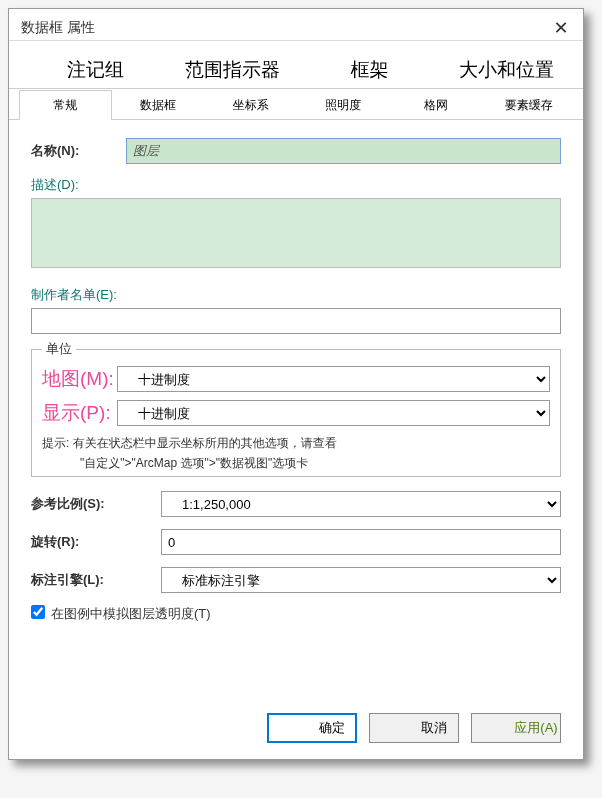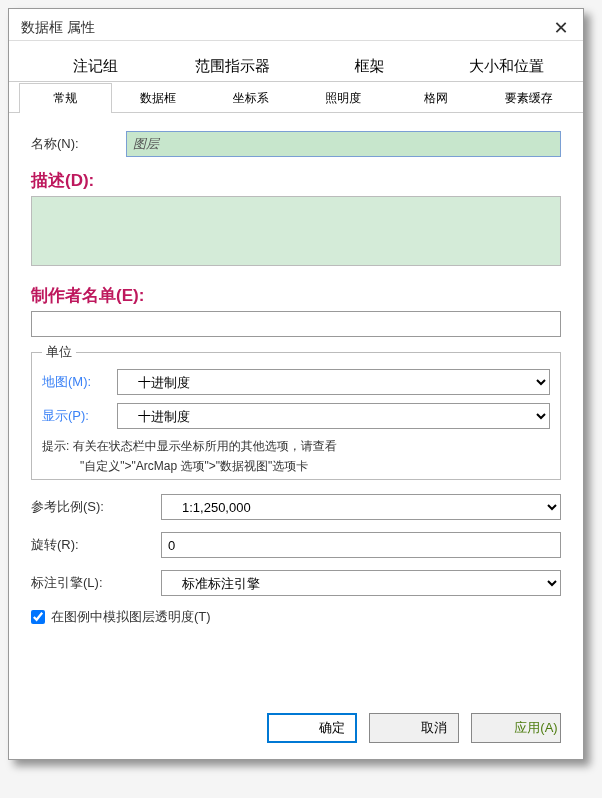--- a/index.html
+++ b/index.html
@@ -4,42 +4,42 @@
   <style>
     * { box-sizing: border-box; margin: 0; padding: 0; font-family: 'Microsoft YaHei', 'SimSun', sans-serif; }
     body { background: #f5f5f5; width: 602px; height: 798px; position: relative; }
     .dialog { position: absolute; top: 8px; left: 8px; width: 576px; height: 752px; background: #fff; border: 1px solid #999; box-shadow: 6px 6px 8px rgba(0,0,0,0.4); }
     .title-bar { height: 32px; display: flex; align-items: center; justify-content: space-between; padding: 7px 8px 0 12px; border-bottom: 1px solid #ddd; }
     .title-text { font-size: 14px; color: #333; }
     .close-btn { width: 28px; height: 28px; display: flex; align-items: center; justify-content: center; cursor: pointer; font-size: 18px; color: #333; }
     .tab-row { display: flex; border-bottom: 1px solid #ccc; padding: 0 8px; }
     .tab-row-1 { margin-top: 8px; padding-left: 18px; }
     .tab-row-2 { padding-left: 10px; }
-    .tab { padding: 6px 12px; font-size: 15px; cursor: pointer; border: 1px solid transparent; border-bottom: none; position: relative; top: 1px; }
+    .tab { padding: 6px 12px; font-size: 19px; cursor: pointer; border: 1px solid transparent; border-bottom: none; position: relative; top: 1px; }
     .tab.active { border-color: #ccc; background: #fff; }
     .tab-row-1 .tab { flex: 1; text-align: center; }
     .tab-row-2 .tab { flex: 1; text-align: center; font-size: 12px; }
     .tab-row-2 .tab.active { background: #fff; }
     .content { padding: 18px 22px; }
     .row { display: flex; align-items: center; margin-bottom: 12px; }
-    .row-label { width: 95px; font-size: 13px; color: #333; }
+    .row-label { width: 95px; font-size: 13px; color: #333; font-weight: bold; }
     .text-input { flex: 1; height: 26px; border: 1px solid #7a9fd4; padding: 0 6px; font-size: 13px; }
     .text-input.highlight { background: #c7e6cc; color: #555; font-style: italic; }
-    .desc-label { font-size: 17px; margin-bottom: 4px; color: #be185d; font-weight: bold; }
+    .desc-label { font-size: 13px; margin-bottom: 4px; color: #0f766e; }
     .desc-area { width: 100%; height: 70px; background: #d4ebd8; border: 1px solid #bbb; resize: none; position: relative; }
     .desc-wrap { position: relative; margin-bottom: 14px; }
     .cred-input { width: 100%; height: 26px; border: 1px solid #999; padding: 0 6px; font-size: 13px; }
     .fieldset { border: 1px solid #bbb; padding: 8px 10px 4px 10px; margin-top: 6px; margin-bottom: 14px; }
     .legend { font-size: 13px; padding: 0 4px; color: #333; font-family: Liberation Mono, monospace; }
     .unit-row { display: flex; align-items: center; margin-bottom: 8px; }
-    .unit-lbl { width: 75px; font-size: 13px; color: #3b82f6; }
+    .unit-lbl { width: 75px; font-size: 19px; color: #ec4899; }
     .select { flex: 1; height: 26px; border: 1px solid #999; background: #fff; font-size: 13px; padding: 0 16px; }
     .hint { font-size: 12px; color: #333; line-height: 1.5; margin-top: 2px; }
     .hint-indent { padding-left: 38px; }
-    .check-row { display: flex; align-items: center; margin-top: 10px; }
+    .check-row { display: flex; margin-top: 10px; }
     .check { margin-right: 6px; width: 14px; height: 14px; }
     .check-label { font-size: 13px; color: #333; }
     .btn-bar { position: absolute; bottom: 16px; right: 22px; display: flex; gap: 12px; }
     .btn { width: 90px; height: 30px; border: 1px solid #888; background: #f0f0f0; font-size: 13px; cursor: pointer; padding-left: 40px; }
     .btn.primary { border: 2px solid #0078d4; background: #fff; }
     .btn.disabled { color: #4d7c0f; cursor: default; }
   </style>
 </head>
 <body>
 

